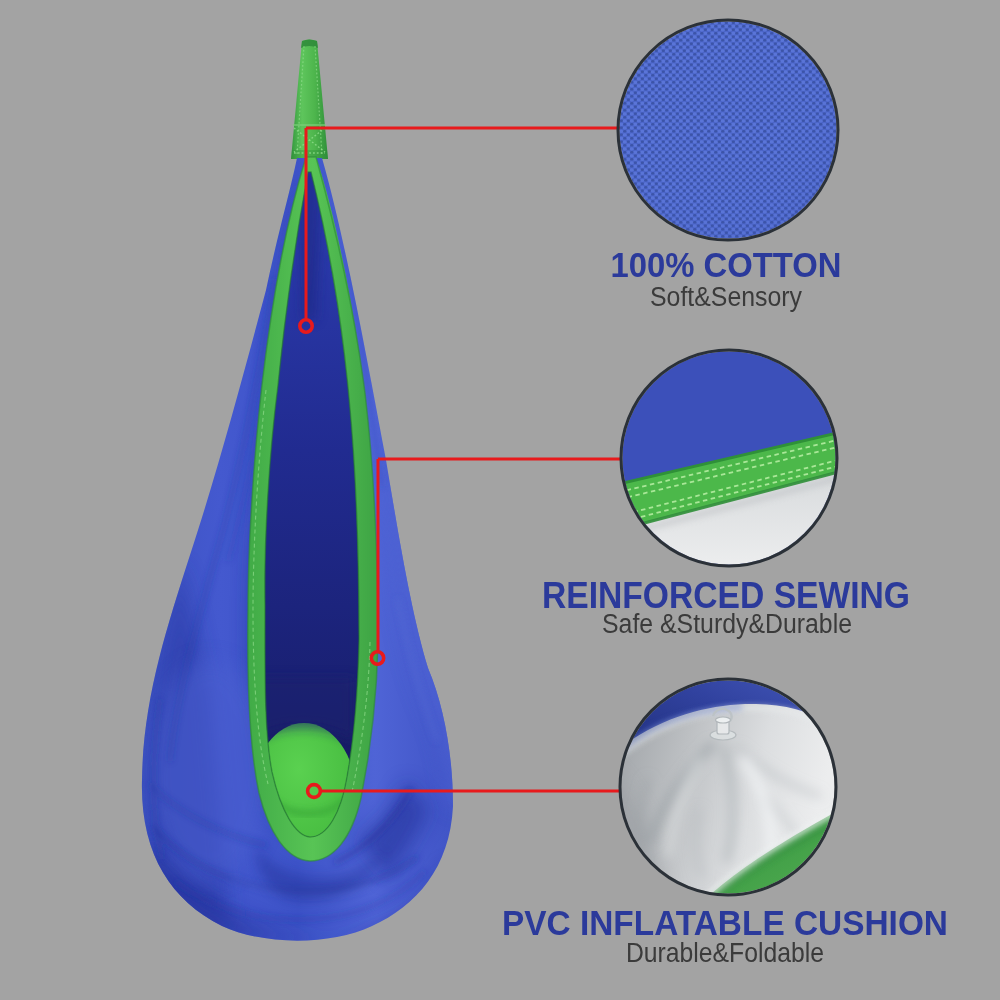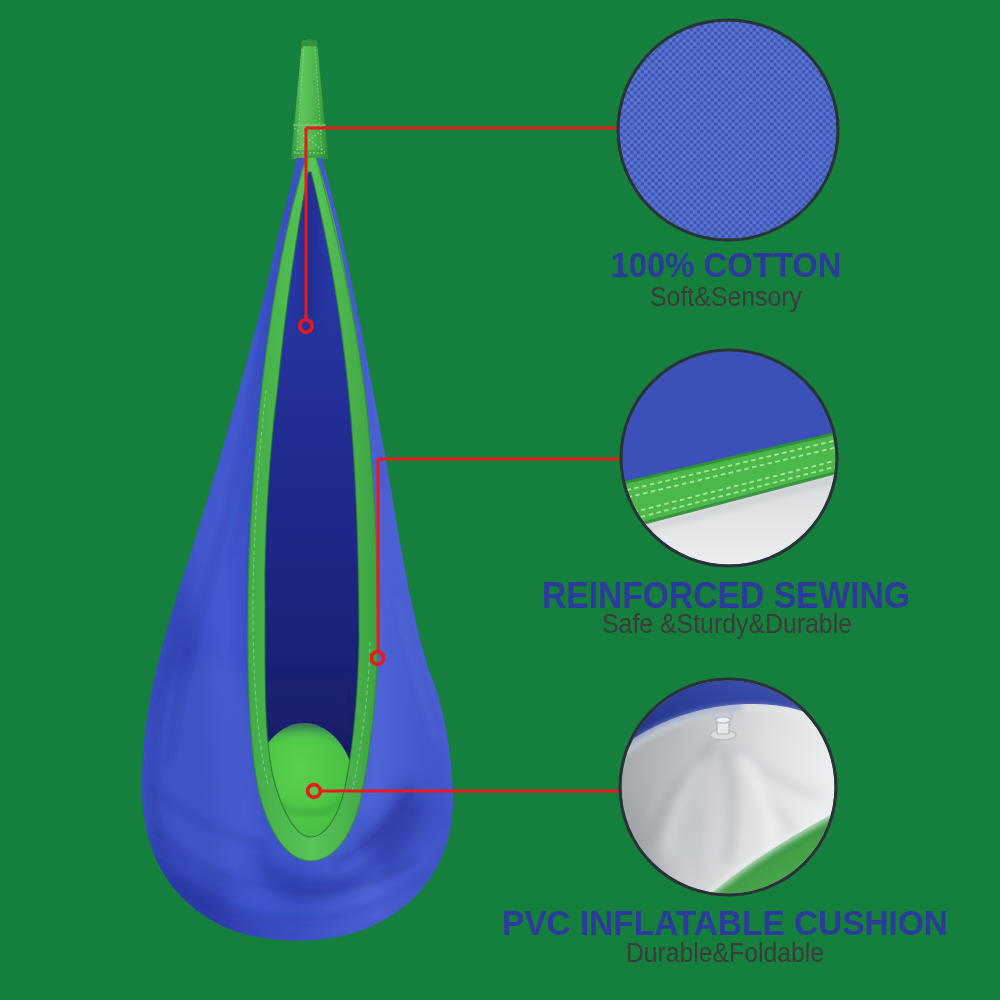--- a/index.html
+++ b/index.html
@@ -1,16 +1,16 @@
 <!DOCTYPE html>
 <html><head>
 <meta charset="utf-8">
 <style>
 html,body{margin:0;padding:0;background:#ffffff;}
-#stage{position:relative;width:1000px;height:1000px;overflow:hidden;background:#15803d;
+#stage{position:relative;width:1000px;height:1000px;overflow:hidden;background:#a3a3a3;
   font-family:"Liberation Sans", sans-serif;}
 </style>
 </head>
 <body>
 <div id="stage">
 <svg width="1000" height="1000" viewBox="0 0 1000 1000" xmlns="http://www.w3.org/2000/svg">
 <defs>
   <linearGradient id="podG" x1="0" y1="0" x2="1" y2="0">
     <stop offset="0" stop-color="#3c52c2"></stop>
     <stop offset="0.25" stop-color="#4459cf"></stop>

